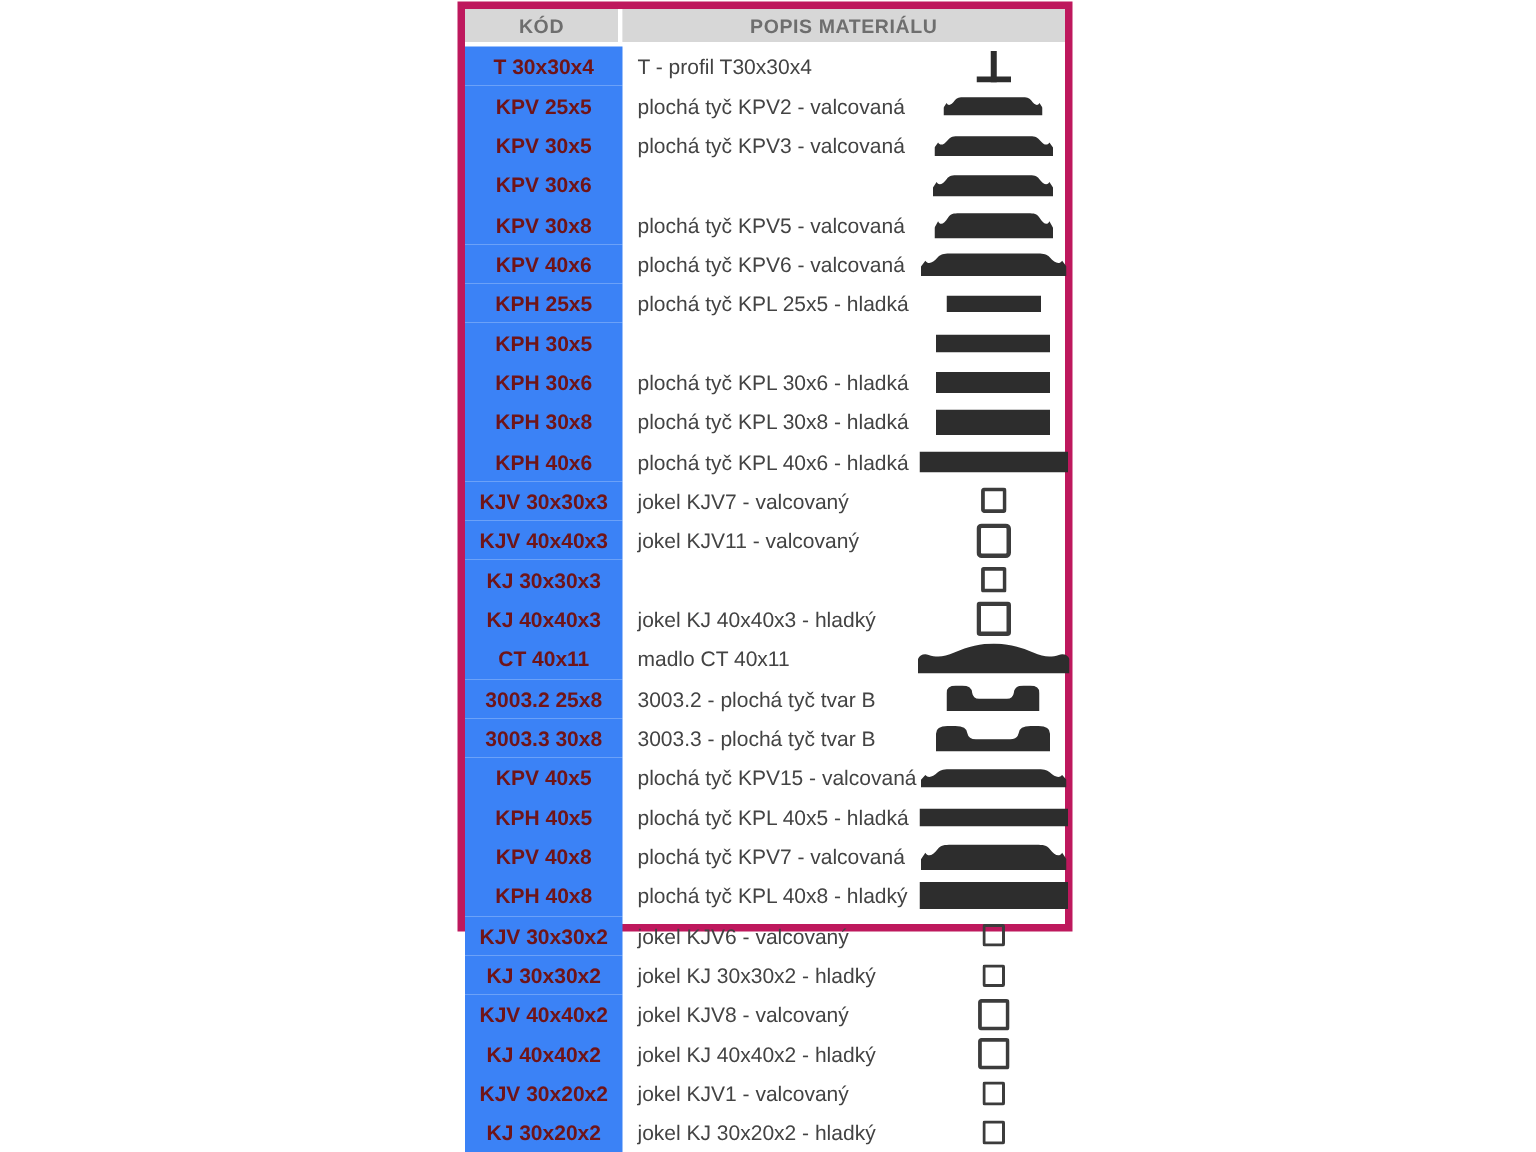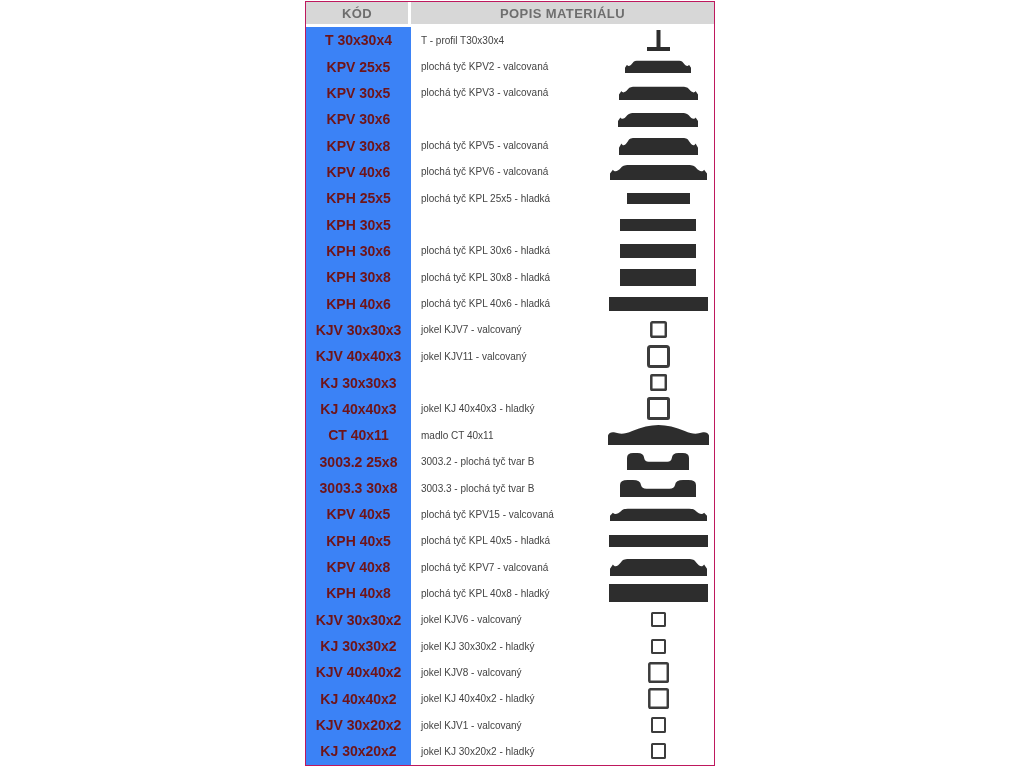--- a/index.html
+++ b/index.html
@@ -5,22 +5,22 @@
   html, body {
     margin: 0; padding: 0;
     width: 1024px; height: 768px;
     background: #ffffff;
     font-family: "Liberation Sans", sans-serif;
     overflow: hidden;
   }
   .catalog {
     position: absolute;
     left: 305px; top: 1px;
-    width: 410px; height: 765px;
-    border: 1px solid #be185d;
+    width: 410px; height: 620px;
+    border: 5px solid #be185d;
     background: #ffffff;
     box-sizing: border-box;
   }
   .thead {
     display: flex;
     height: 22px;
     border-bottom: 3px solid #ffffff;
   }
   .hcell {
     background: #d7d7d7;
@@ -44,21 +44,21 @@
     color: #6f1418;
     font-weight: bold;
     font-size: 14px;
     display: flex; align-items: center; justify-content: center;
     white-space: nowrap;
   }
   .desc-cell {
     flex: 1;
     display: flex; align-items: center;
     padding-left: 10px;
-    font-size: 10px;
+    font-size: 14px;
     color: #434343;
     white-space: nowrap;
   }
   .icon-wrap {
     position: absolute;
     left: 296px; top: 0;
     width: 112px; height: 100%;
     display: flex; align-items: center; justify-content: center;
     pointer-events: none;
   }

